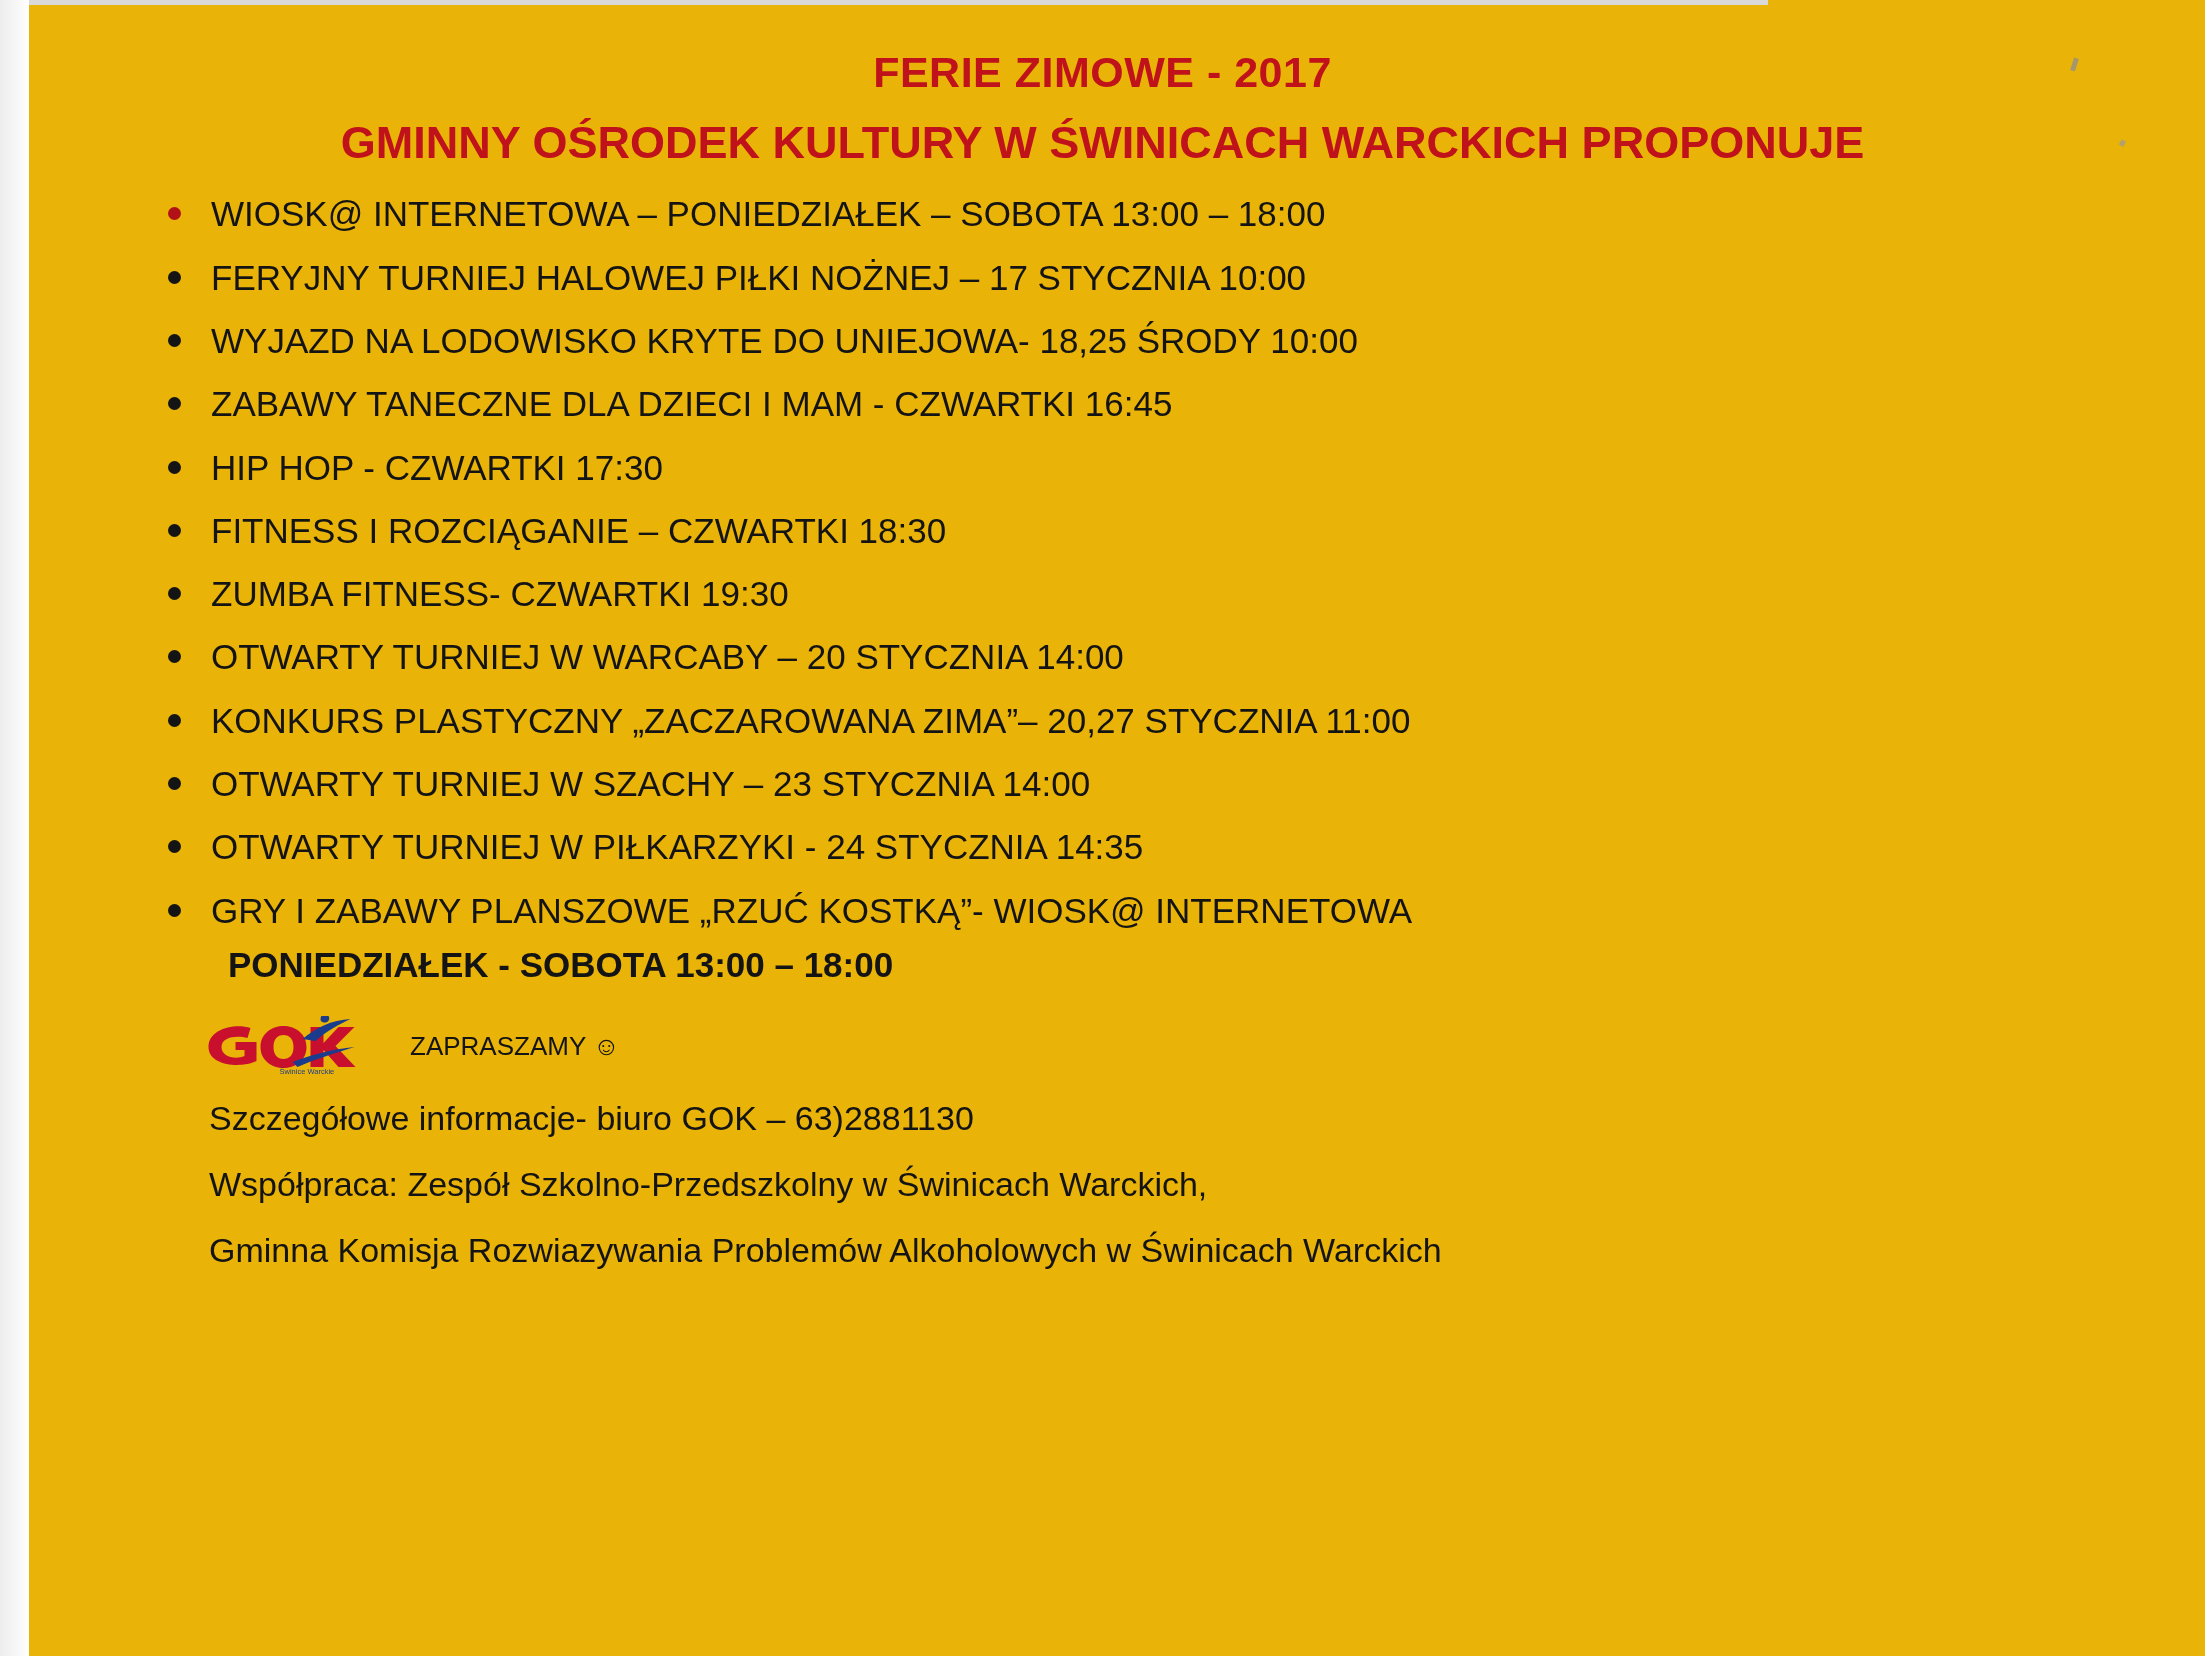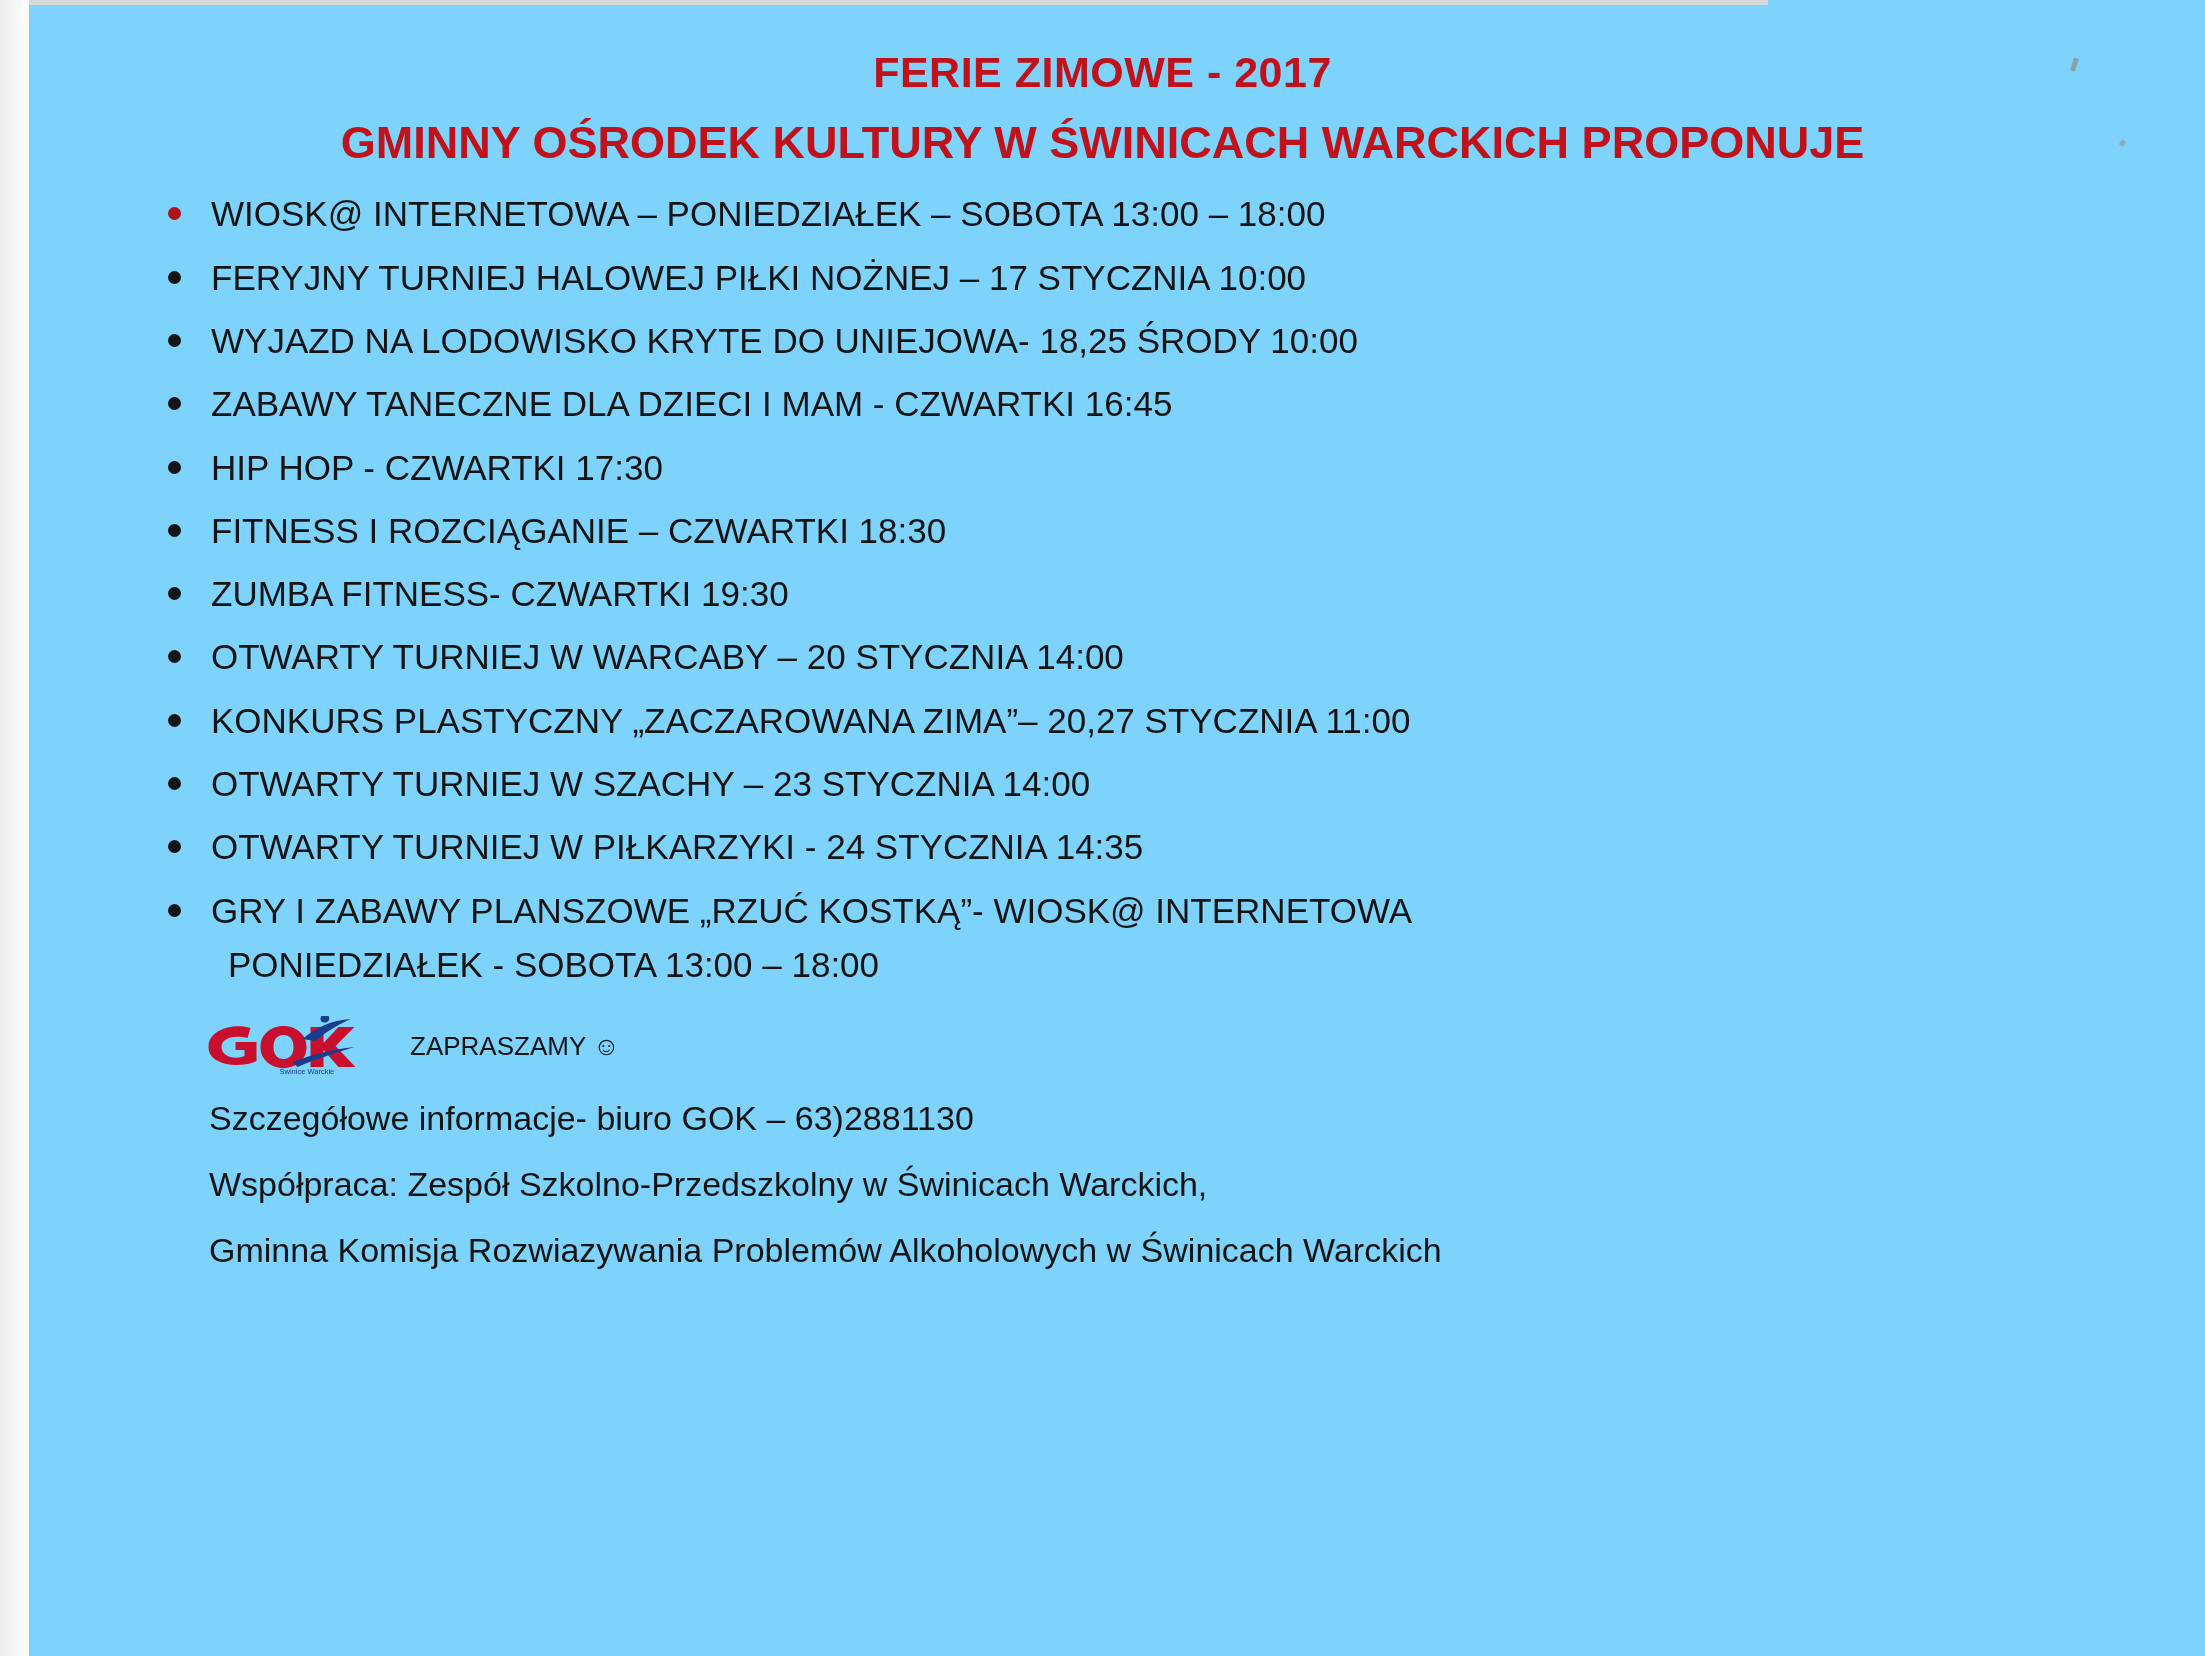--- a/index.html
+++ b/index.html
@@ -13,21 +13,21 @@
     height: 1657px;
     font-family: "Liberation Sans", sans-serif;
     color: #1a1a1a;
     overflow: hidden;
     position: relative;
   }
   .page {
     position: relative;
     width: 2205px;
     height: 1657px;
-    background: #7dd3fc;
+    background: #eab308;
     box-sizing: border-box;
     padding-left: 20px;
   }
   
   .scan-edge-left {
     position: absolute;
     left: 0; top: 0;
     width: 29px; height: 1657px;
     background: linear-gradient(to right, #ededed, #ffffff);
   }
@@ -110,21 +110,21 @@
     font-weight: normal;
   }
   .detail {
     font-weight: normal;
     text-align: right;
   }
   .cont-line {
     display: block;
     margin-top: 13px;
     margin-left: 17px;
-    font-weight: normal;
+    font-weight: bold;
     font-size: 35px;
   }
 
   .footer {
     margin: 28px 0 0 0;
     padding-left: 144px;
   }
   .invite-row {
     display: flex;
     align-items: center;

